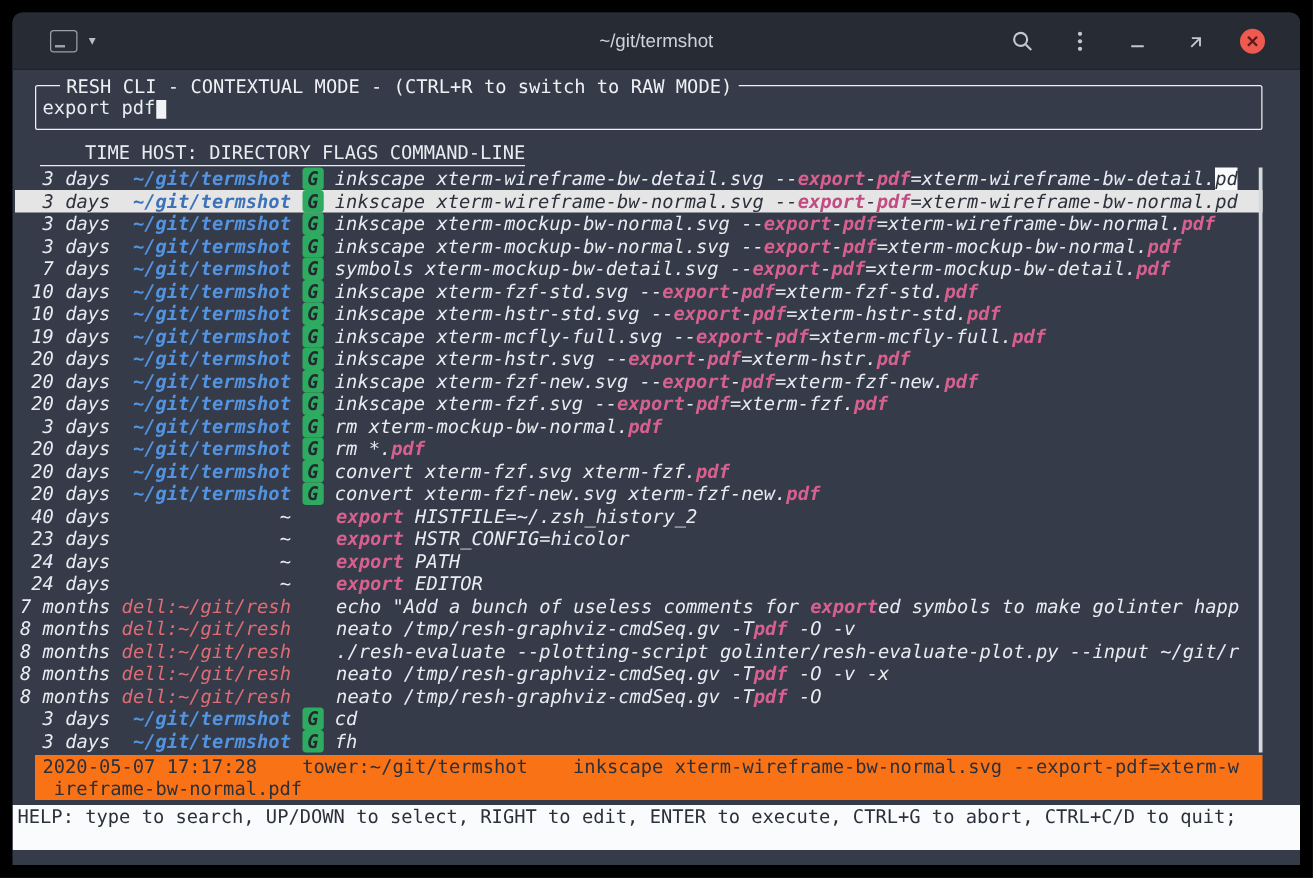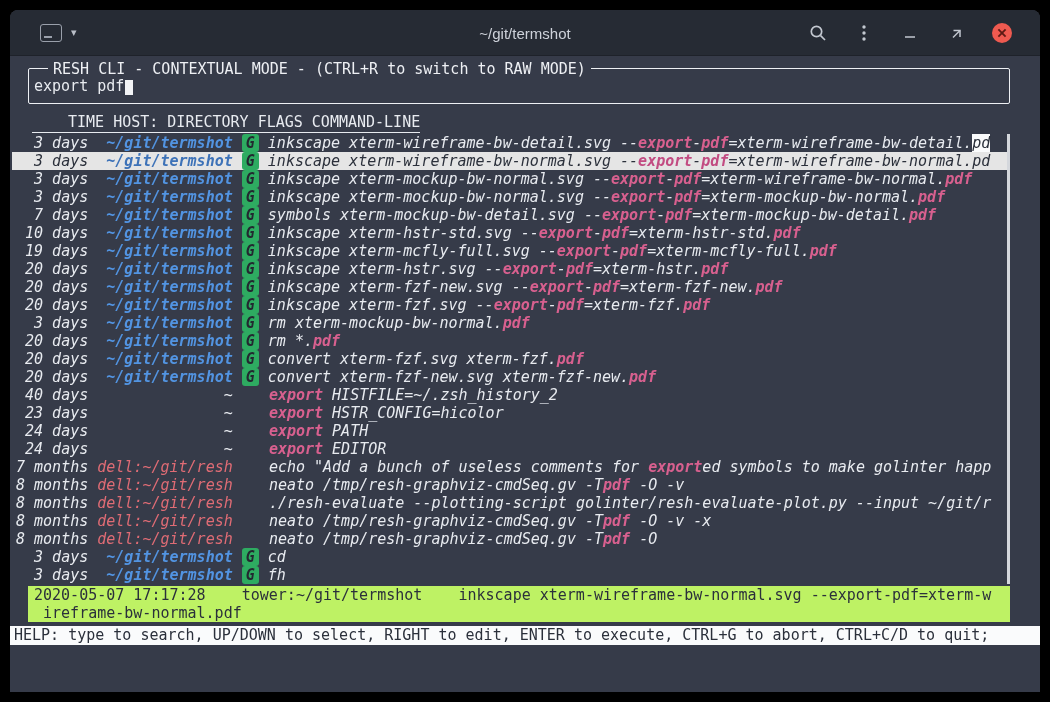--- a/index.html
+++ b/index.html
@@ -38,24 +38,24 @@
   .host-red  { color:#e06c75; }
   .host-def  { color:#e8ebf0; }
   .flag-badge { background:#2eab61; color:#232830; border-radius:3px; padding:0 4px; font-weight:bold; }
   .tail { background:#fafbfc; color:#2b303b; }
   .row.selected { background:#e5e5e5; color:#2b303b; }
   .row.selected .host-blue { color:#3d72b8; }
   .row.selected .hl { color:#c24b82; }
   .row.selected .tail { background:transparent; color:inherit; }
   .scrollbar { position:absolute; top:0; right:0; width:3px; height:100%; background:#d4d7dc; }
 
-  .detail { margin:2px 30px 0 18px; background:#bef264; color:#2b303b; padding:0 0 0 6px; }
+  .detail { margin:2px 30px 0 18px; background:#f97316; color:#2b303b; padding:0 0 0 6px; }
   .detail div { white-space:pre; height:18px; }
 
-  .helpbar { margin-top:4px; background:#fafbfc; color:#2b303b; padding-left:4px; white-space:pre; height:19px; }
+  .helpbar { margin-top:4px; background:#fafbfc; color:#2b303b; padding-left:4px; white-space:pre; height:36px; }
 </style>
 </head>
 <body>
 
 <div class="window">
 
   <div class="titlebar">
     <div class="tb-left">
       <span class="tab-icon"></span>
       <span class="caret">▾</span>
@@ -105,20 +105,21 @@
 
     <div class="list-header"><span class="underl">TIME HOST: DIRECTORY FLAGS COMMAND-LINE</span></div>
 
     <div class="rows">
       <div class="scrollbar"></div>
     <div class="row"><span class="time">  3 days </span><span class="host host-blue"> ~/git/termshot</span><span> </span><span class="flag-badge">G</span><span> </span><span>inkscape xterm-wireframe-bw-detail.svg --</span><span class="hl">export</span><span>-</span><span class="hl">pdf</span><span>=xterm-wireframe-bw-detail.</span><span class="tail">pd</span></div>
         <div class="row selected"><span class="time">  3 days </span><span class="host host-blue"> ~/git/termshot</span><span> </span><span class="flag-badge">G</span><span> </span><span>inkscape xterm-wireframe-bw-normal.svg --</span><span class="hl">export</span><span>-</span><span class="hl">pdf</span><span>=xterm-wireframe-bw-normal.</span><span class="tail">pd</span></div>
         <div class="row"><span class="time">  3 days </span><span class="host host-blue"> ~/git/termshot</span><span> </span><span class="flag-badge">G</span><span> </span><span>inkscape xterm-mockup-bw-normal.svg --</span><span class="hl">export</span><span>-</span><span class="hl">pdf</span><span>=xterm-wireframe-bw-normal.</span><span class="hl">pdf</span></div>
         <div class="row"><span class="time">  3 days </span><span class="host host-blue"> ~/git/termshot</span><span> </span><span class="flag-badge">G</span><span> </span><span>inkscape xterm-mockup-bw-normal.svg --</span><span class="hl">export</span><span>-</span><span class="hl">pdf</span><span>=xterm-mockup-bw-normal.</span><span class="hl">pdf</span></div>
         <div class="row"><span class="time">  7 days </span><span class="host host-blue"> ~/git/termshot</span><span> </span><span class="flag-badge">G</span><span> </span><span>symbols xterm-mockup-bw-detail.svg --</span><span class="hl">export</span><span>-</span><span class="hl">pdf</span><span>=xterm-mockup-bw-detail.</span><span class="hl">pdf</span></div>
+        <div class="row"><span class="time"> 10 days </span><span class="host host-blue"> ~/git/termshot</span><span> </span><span class="flag-badge">G</span><span> </span><span>inkscape xterm-fzf-std.svg --</span><span class="hl">export</span><span>-</span><span class="hl">pdf</span><span>=xterm-fzf-std.</span><span class="hl">pdf</span></div>
         <div class="row"><span class="time"> 10 days </span><span class="host host-blue"> ~/git/termshot</span><span> </span><span class="flag-badge">G</span><span> </span><span>inkscape xterm-hstr-std.svg --</span><span class="hl">export</span><span>-</span><span class="hl">pdf</span><span>=xterm-hstr-std.</span><span class="hl">pdf</span></div>
         <div class="row"><span class="time"> 19 days </span><span class="host host-blue"> ~/git/termshot</span><span> </span><span class="flag-badge">G</span><span> </span><span>inkscape xterm-mcfly-full.svg --</span><span class="hl">export</span><span>-</span><span class="hl">pdf</span><span>=xterm-mcfly-full.</span><span class="hl">pdf</span></div>
         <div class="row"><span class="time"> 20 days </span><span class="host host-blue"> ~/git/termshot</span><span> </span><span class="flag-badge">G</span><span> </span><span>inkscape xterm-hstr.svg --</span><span class="hl">export</span><span>-</span><span class="hl">pdf</span><span>=xterm-hstr.</span><span class="hl">pdf</span></div>
         <div class="row"><span class="time"> 20 days </span><span class="host host-blue"> ~/git/termshot</span><span> </span><span class="flag-badge">G</span><span> </span><span>inkscape xterm-fzf-new.svg --</span><span class="hl">export</span><span>-</span><span class="hl">pdf</span><span>=xterm-fzf-new.</span><span class="hl">pdf</span></div>
         <div class="row"><span class="time"> 20 days </span><span class="host host-blue"> ~/git/termshot</span><span> </span><span class="flag-badge">G</span><span> </span><span>inkscape xterm-fzf.svg --</span><span class="hl">export</span><span>-</span><span class="hl">pdf</span><span>=xterm-fzf.</span><span class="hl">pdf</span></div>
         <div class="row"><span class="time">  3 days </span><span class="host host-blue"> ~/git/termshot</span><span> </span><span class="flag-badge">G</span><span> </span><span>rm xterm-mockup-bw-normal.</span><span class="hl">pdf</span></div>
         <div class="row"><span class="time"> 20 days </span><span class="host host-blue"> ~/git/termshot</span><span> </span><span class="flag-badge">G</span><span> </span><span>rm *.</span><span class="hl">pdf</span></div>
         <div class="row"><span class="time"> 20 days </span><span class="host host-blue"> ~/git/termshot</span><span> </span><span class="flag-badge">G</span><span> </span><span>convert xterm-fzf.svg xterm-fzf.</span><span class="hl">pdf</span></div>
         <div class="row"><span class="time"> 20 days </span><span class="host host-blue"> ~/git/termshot</span><span> </span><span class="flag-badge">G</span><span> </span><span>convert xterm-fzf-new.svg xterm-fzf-new.</span><span class="hl">pdf</span></div>
         <div class="row"><span class="time"> 40 days </span><span class="host host-def">              ~</span><span>    </span><span class="hl">export</span><span> HISTFILE=~/.zsh_history_2</span></div>

